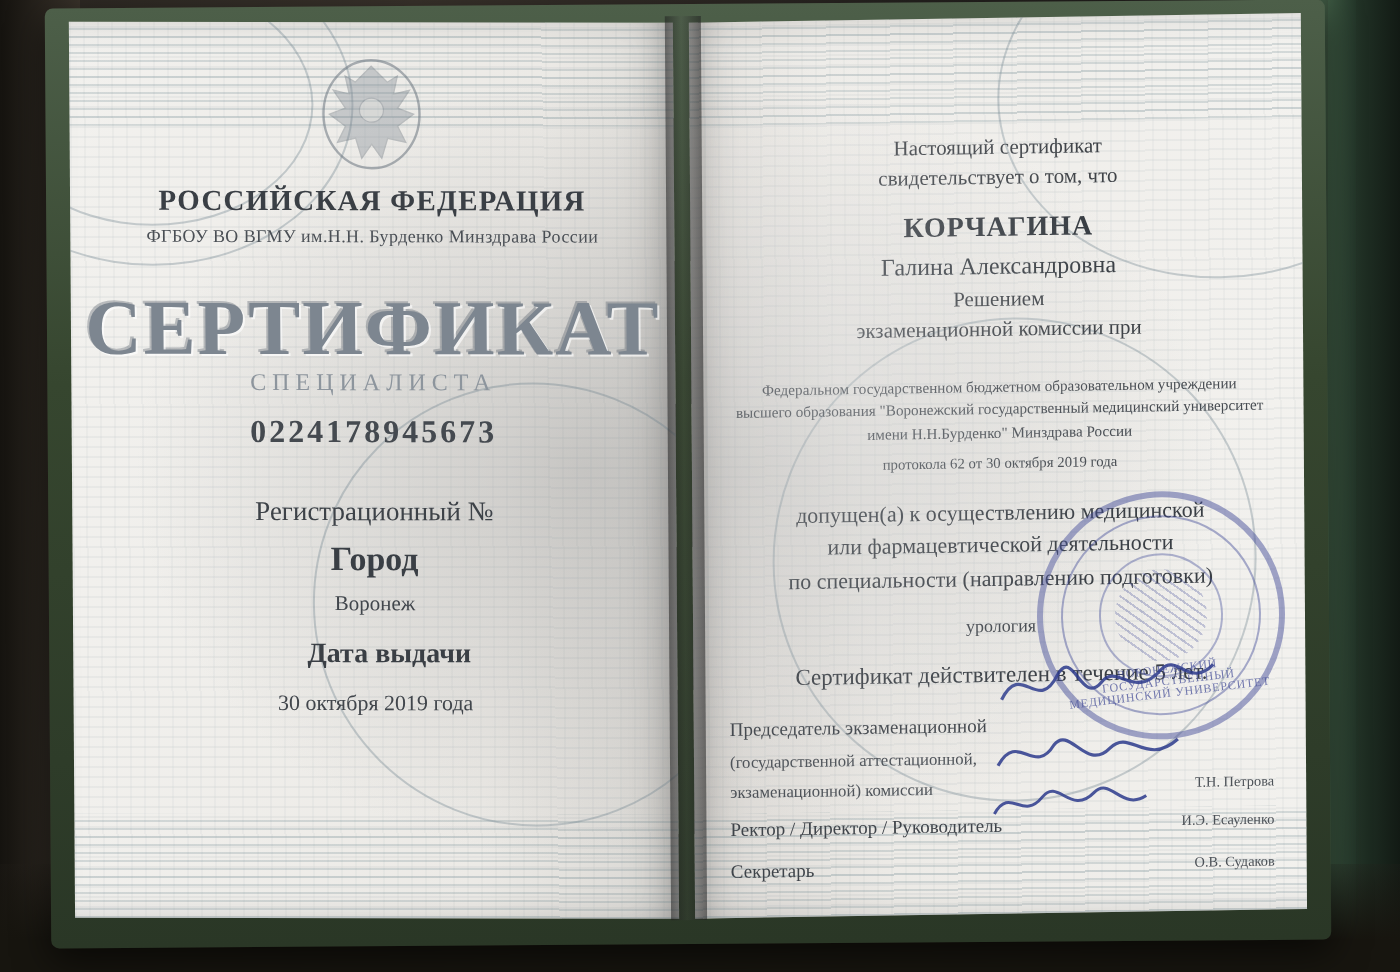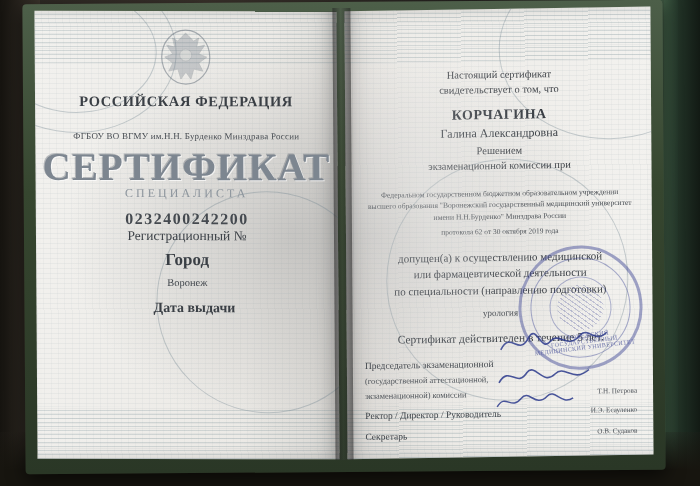--- a/index.html
+++ b/index.html
@@ -133,26 +133,26 @@
     color: #3d4147;
   }
   .rf-line1 {
     font-size: 14.5px;
     font-weight: bold;
     letter-spacing: .6px;
     color: #3a3f45;
   }
   .rf-line2 {
     font-size: 9px;
-    margin-top: 21px;
+    margin-top: 3px;
     color: #4a4f55;
     letter-spacing: .2px;
   }
   .big-title {
-    margin-top: 6px;
+    margin-top: 22px;
     font-size: 39px;
     font-weight: bold;
     letter-spacing: 1px;
     line-height: 1;
     color: #7d8690;
     text-shadow:
       1px 1px 0 rgba(255,255,255,.65),
       -1px -1px 0 rgba(80,90,100,.35);
   }
   .sub-title {
@@ -170,20 +170,21 @@
   }
   .doc-note {
     margin-top: 11px;
     font-size: 11.5px;
     font-weight: bold;
     line-height: 1.35;
     color: #3c4148;
     letter-spacing: .1px;
   }
   .reg-label {
+    margin-top: 22px;
     font-size: 13.5px;
     color: #3d4248;
   }
   .reg-value {
     margin-top: 14px;
     font-size: 11px;
     color: #3f444a;
   }
   .city-label {
     margin-top: 6px;
@@ -396,25 +397,26 @@
         <ellipse cx="33" cy="32" rx="24" ry="27" fill="none" stroke="#6c7680" stroke-width="1.2"></ellipse>
         <path d="M33 8 L25 16 L20 13 L22 22 L14 20 L20 29 L12 32 L20 38 L16 46 L25 44 L28 54 L33 47 L38 54 L41 44 L50 46 L46 38 L54 32 L46 29 L52 20 L44 22 L46 13 L41 16 Z" fill="#7c858f" opacity=".65" stroke="#5f6973" stroke-width=".7"></path>
         <circle cx="33" cy="30" r="6" fill="#e6e5e1" opacity=".5" stroke="#5f6973" stroke-width=".6"></circle>
       </svg>
 
       <div class="l-content">
         <div class="rf-line1">РОССИЙСКАЯ ФЕДЕРАЦИЯ</div>
         <div class="rf-line2">ФГБОУ  ВО ВГМУ им.Н.Н. Бурденко Минздрава России</div>
         <div class="big-title">СЕРТИФИКАТ</div>
         <div class="sub-title">СПЕЦИАЛИСТА</div>
-        <div class="serial">0232400242200</div>
+        <div class="serial">0224178945673</div>
         <div class="reg-label">Регистрационный №</div>
         <div class="city-label">Город</div>
         <div class="city-value">Воронеж</div>
         <div class="date-label">Дата выдачи</div>
+        <div class="date-value">30 октября 2019 года</div>
       </div>
     </div>
 
     <div class="page page-right">
       <div class="guilloche"></div>
       <div class="wave-top"></div>
       <div class="wave-bottom"></div>
       <div class="ring" style="right:-70px; top:-50px; width:220px; height:180px;"></div>
       <div class="ring" style="left:40px; top:150px; width:240px; height:240px;"></div>
 

